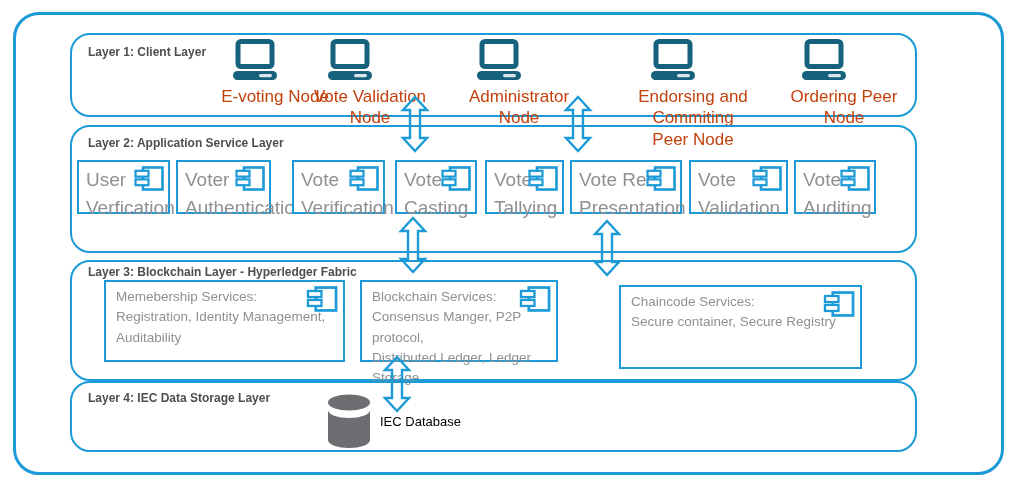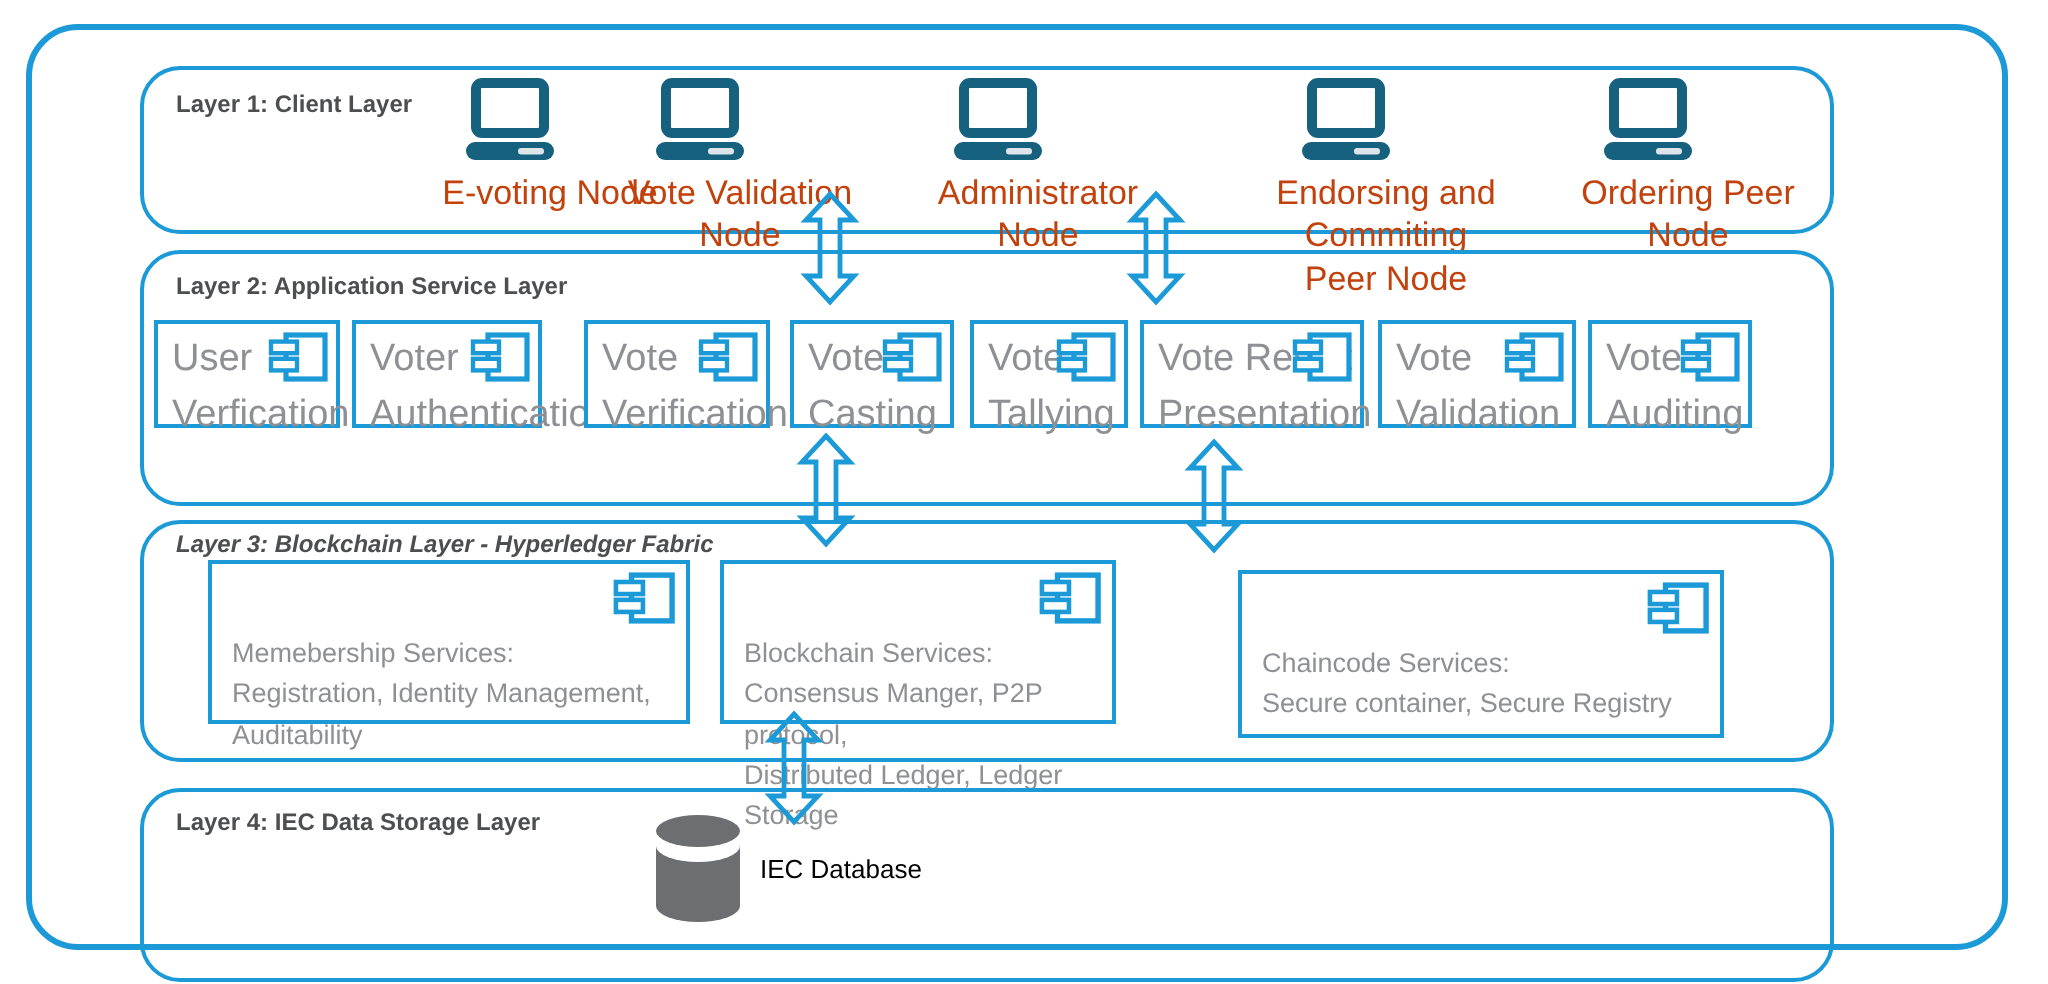--- a/index.html
+++ b/index.html
@@ -5,40 +5,40 @@
   html,body{margin:0;padding:0;background:#fff;}
   .canvas{position:relative;width:1024px;height:492px;background:#fff;
           font-family:"Liberation Sans",sans-serif;overflow:hidden;}
   .outer{position:absolute;left:13px;top:12px;width:991px;height:463px;
          box-sizing:border-box;border:3px solid #1b9ad7;border-radius:26px;}
   .layer{position:absolute;left:70px;width:847px;box-sizing:border-box;
          border:2.5px solid #1b9ad7;border-radius:20px;}
   .layer1{top:33px;height:84px;}
   .layer2{top:125px;height:128px;}
   .layer3{top:260px;height:121px;}
-  .layer4{top:394px;height:97px;text-decoration:underline;}
+  .layer4{top:381px;height:71px;text-decoration:underline;}
   .ltitle{position:absolute;left:16px;font-size:12px;font-weight:bold;color:#4d4e50;white-space:nowrap;}
   .layer1 .ltitle{top:10px;}
   .layer2 .ltitle{top:9px;}
-  .layer3 .ltitle{top:3px;font-style:italic;}
+  .layer3 .ltitle{top:3px;}
   .layer4 .ltitle{top:8px;}
 
   .node{position:absolute;top:4px;width:170px;display:flex;flex-direction:column;
         align-items:center;gap:5px;text-align:center;}
   .nlabel{font-size:17px;color:#c2410c;line-height:1.25;white-space:pre-line;margin-left:40px;}
 
   .svc{position:absolute;top:33px;height:54px;box-sizing:border-box;
        border:2.5px solid #1b9ad7;background:#fff;}
   .stext{position:absolute;left:7px;top:4px;font-size:19px;color:#8e9093;
          line-height:1.45;white-space:pre-line;}
   .svc .cmp{position:absolute;top:4px;right:4px;}
 
   .c3box{position:absolute;box-sizing:border-box;border:2.5px solid #1b9ad7;background:#fff;}
   .ctext{position:absolute;left:10px;top:5px;font-size:13.5px;color:#8e9093;
-         line-height:1.5;white-space:pre-line;margin-top:30px;}
+         line-height:1.5;white-space:pre-line;}
   .c3box .cmp{position:absolute;top:4px;right:5px;}
 
   .dbicon{position:absolute;left:252px;top:7px;}
   .dblabel{position:absolute;left:308px;top:31px;font-size:13px;color:#000000;white-space:nowrap;}
 
   .arrow{position:absolute;}
 </style>
 </head>
 <body>
 

